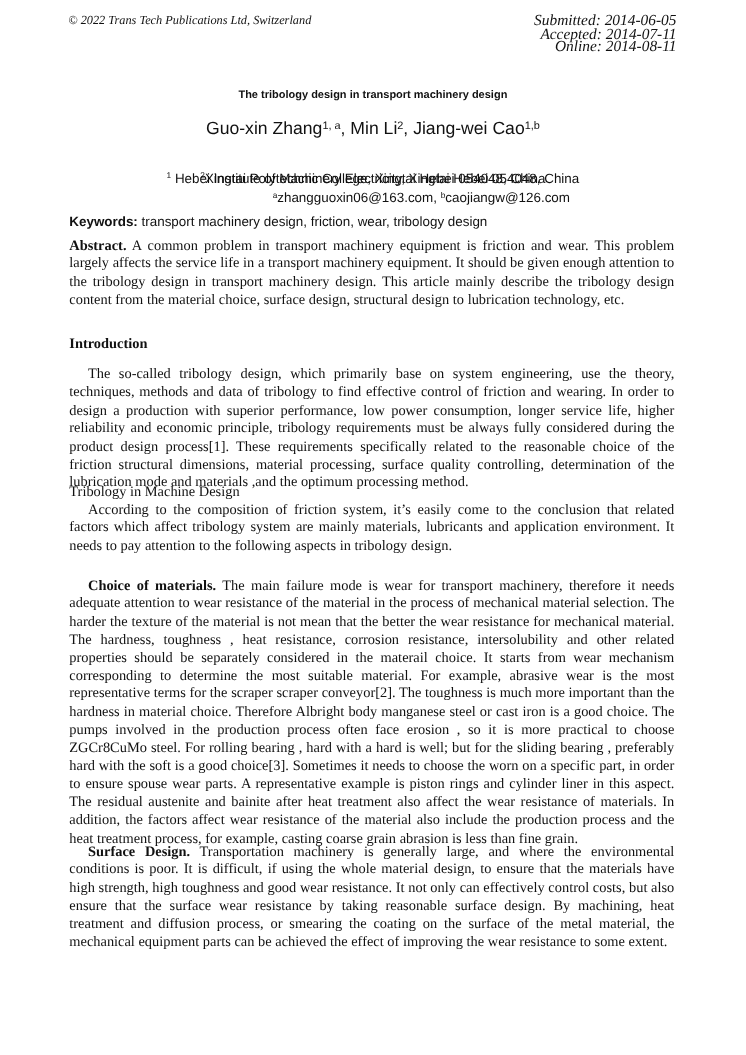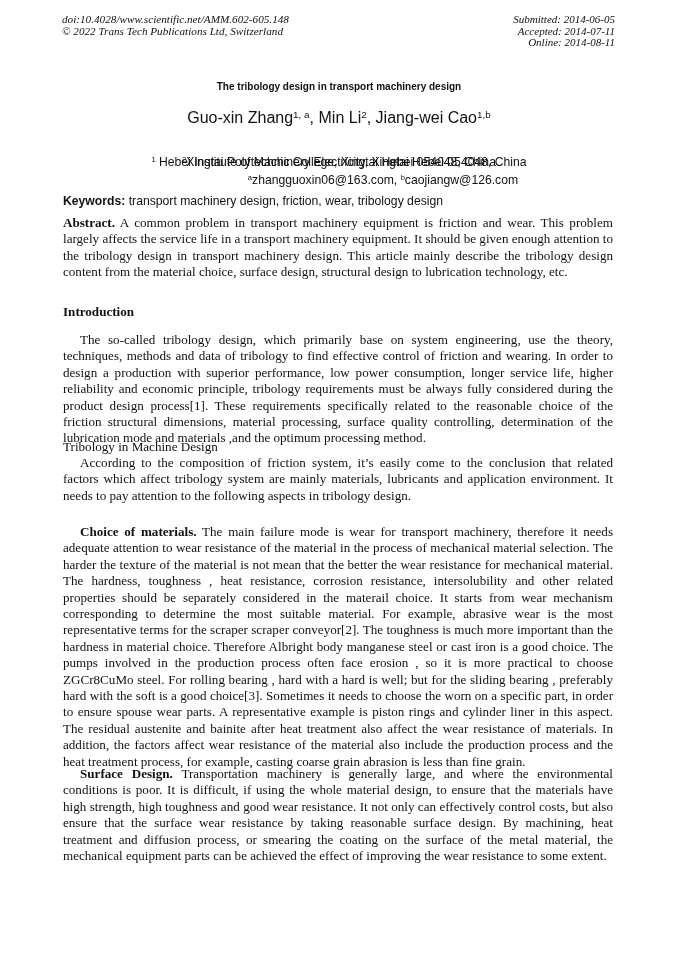--- a/index.html
+++ b/index.html
@@ -1,21 +1,21 @@
 <!DOCTYPE html>
 <html><head>
 <meta charset="utf-8">
 <style>
   html, body { margin: 0; padding: 0; background: #ffffff; }
   body { width: 678px; height: 959px; position: relative; overflow: hidden; color: #111; }
   .serif { font-family: "Liberation Serif", "DejaVu Serif", serif; }
   .sans { font-family: "Liberation Sans", "DejaVu Sans", sans-serif; }
 
   .hdr-left { position: absolute; left: 62px; top: 14px; font-size: 11.2px; line-height: 11.6px; font-style: italic; }
-  .hdr-right { position: absolute; right: 63px; top: 14px; font-size: 11px; line-height: 11.6px; font-style: italic; text-align: right; }
+  .hdr-right { position: absolute; right: 63px; top: 14px; font-size: 14px; line-height: 11.6px; font-style: italic; text-align: right; }
   .hdr-left div, .hdr-right div { white-space: nowrap; }
 
   .title { position: absolute; left: 0; width: 678px; top: 81px; text-align: center; font-size: 10px; font-weight: bold; }
   .authors { position: absolute; left: 0; width: 678px; top: 109px; text-align: center; font-size: 16px; }
   .aff { position: absolute; left: 0; width: 678px; text-align: center; font-size: 12.2px; }
   .aff1 { top: 136px; margin-top: 19px; }
   .aff2 { top: 155px; }
   .emails { top: 173px; margin-left: 44px; }
   sup { font-size: 0.62em; vertical-align: 0; position: relative; top: -0.55em; line-height: 0; }
 
@@ -30,21 +30,20 @@
   .trib { top: 455px; }
   .choice { top: 524px; }
   .surface { top: 766px; }
   .indent { text-indent: 17px; }
   .runin { font-weight: bold; }
 </style>
 </head>
 <body>
 
 <div class="hdr-left serif">
-  <div>doi:10.4028/www.scientific.net/AMM.602-605.148</div>
   <div>© 2022 Trans Tech Publications Ltd, Switzerland</div>
 </div>
 
 <div class="hdr-right serif">
   <div>Submitted: 2014-06-05</div>
   <div>Accepted: 2014-07-11</div>
   <div>Online: 2014-08-11</div>
 </div>
 
 <div class="title sans">The tribology design in transport machinery design</div>

